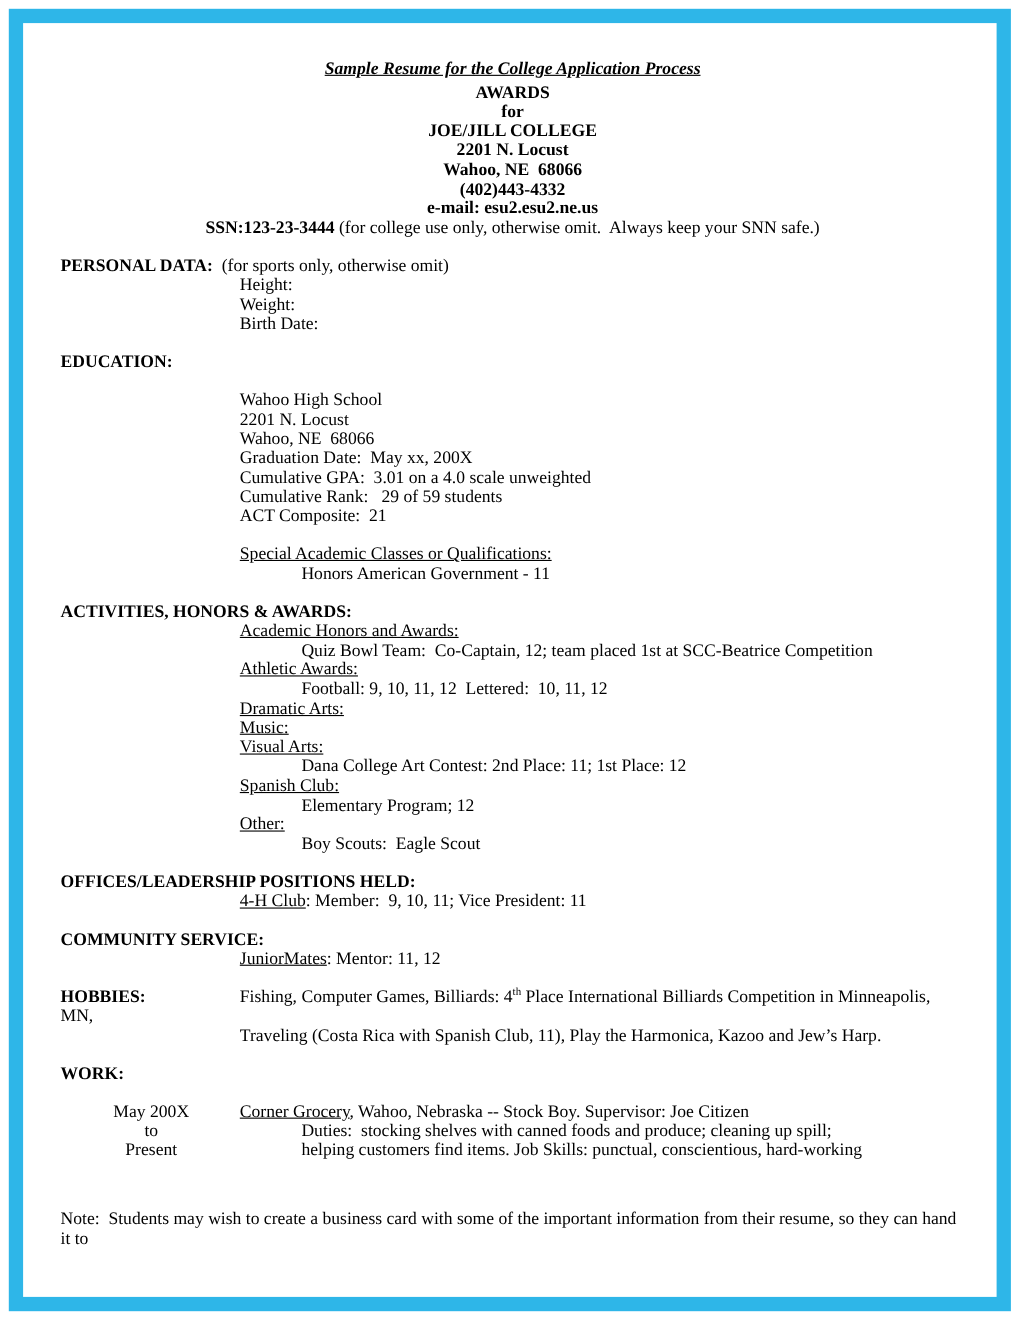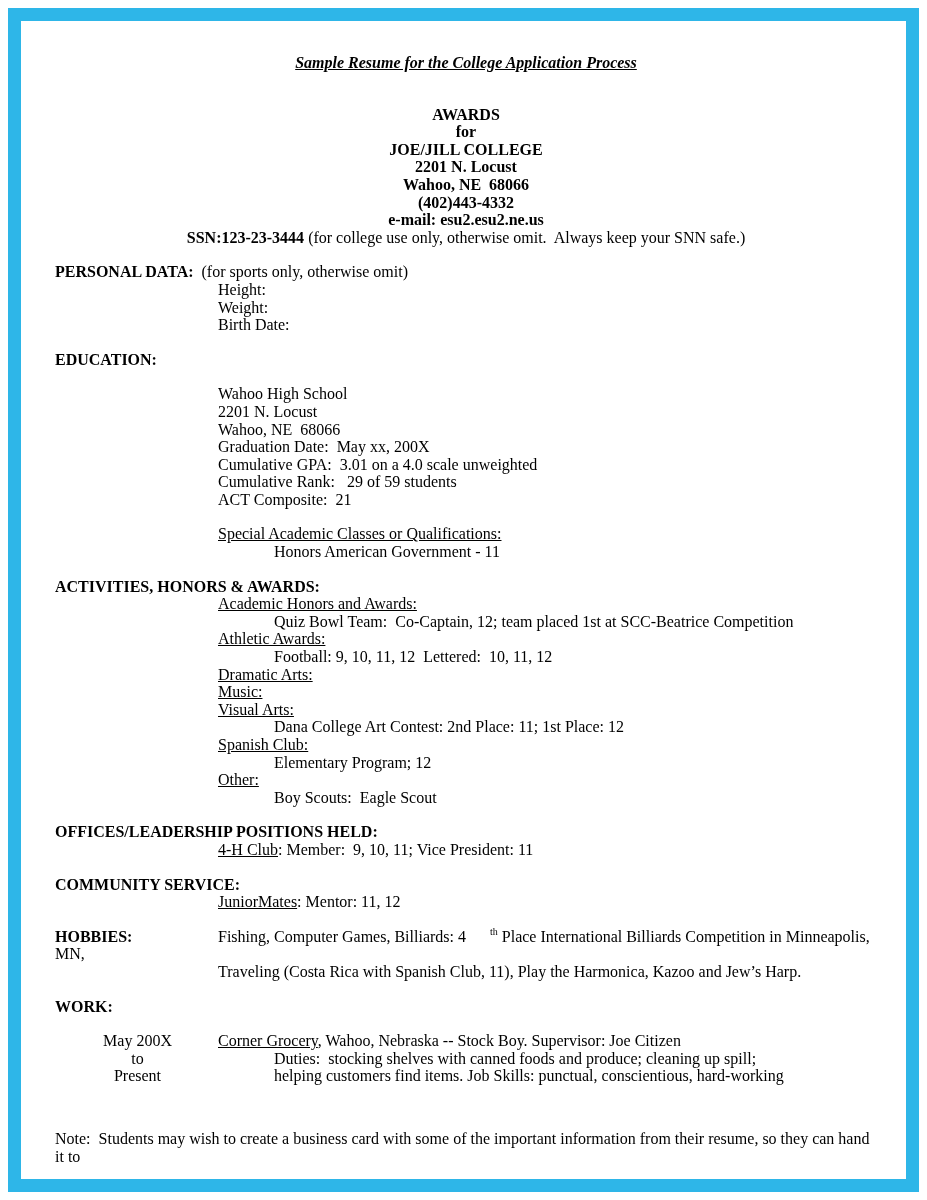--- a/index.html
+++ b/index.html
@@ -28,22 +28,22 @@
     width: 822px;
   }
   [data-bind] { white-space: pre-wrap; }
   .center { text-align: center; }
   .b { font-weight: bold; }
   .u { text-decoration: underline; }
   .i { font-style: italic; }
   .ind1 { margin-left: 163px; }
   .ind2 { margin-left: 219px; }
   .sec { margin-top: 17px; }
-  .title { margin-bottom: 34px; }
-  sup { font-size: 10px; line-height: 0; vertical-align: super; margin-left: 24px; }
+  .title { margin-bottom: 4px; }
+  sup { font-size: 10px; line-height: 0; vertical-align: super; }
   .hob-head { display: inline-block; width: 163px; }
   .work-row { display: flex; margin-top: 17px; }
   .work-dates { flex: none; margin-left: 35px; width: 95px; text-align: center; }
   .work-details { margin-left: 33px; }
   .wd-ind { padding-left: 56px; }
   .note { margin-top: 45px; }
 </style>
 </head>
 <body>
 

